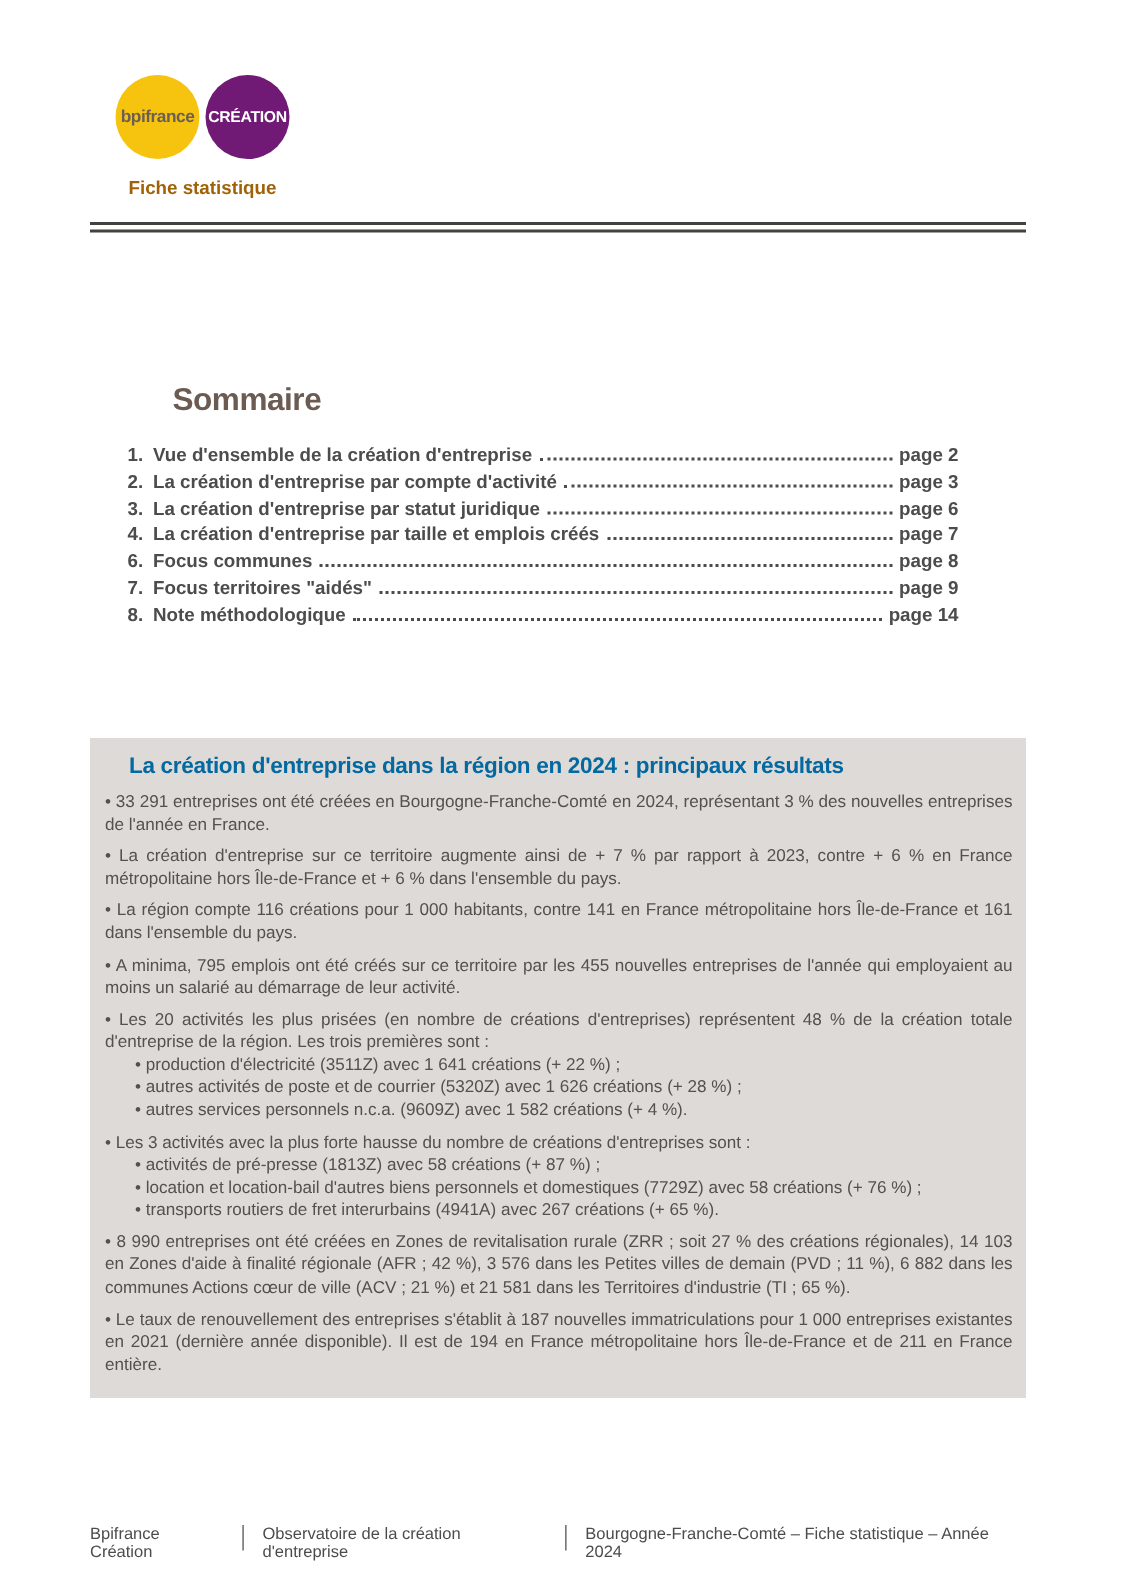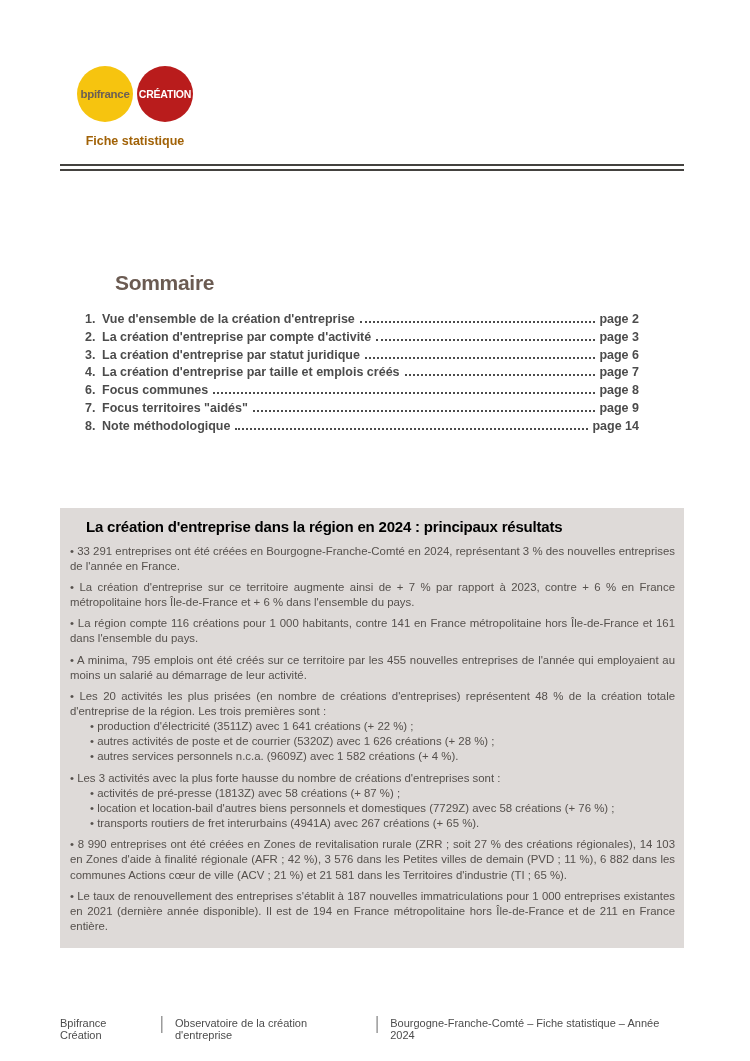--- a/index.html
+++ b/index.html
@@ -1,50 +1,50 @@
 <!DOCTYPE html>
 <html lang="fr"><head>
 <meta charset="utf-8">
 <style>
   html,body{margin:0;padding:0;background:#fff;}
   .page{
     width:744px;height:1061px;box-sizing:border-box;background:#fff;
     font-family:"Liberation Sans",sans-serif;
     display:flex;flex-direction:column;
-    padding:66px 60px 20px 60px;position:relative;overflow:hidden;
+    padding:50px 60px 20px 60px;position:relative;overflow:hidden;
   }
   
   .hdr{display:flex;align-items:flex-start;}
   .brand{width:150px;flex:0 0 150px;text-align:center;}
   .circles{display:flex;justify-content:center;gap:4px;}
   .circle{width:56px;height:56px;border-radius:50%;display:flex;align-items:center;justify-content:center;box-sizing:border-box;}
   .circle.yellow{background:#F6C40F;}
   .circle.yellow span{color:#6B5F55;font-weight:bold;font-size:11.5px;letter-spacing:-0.3px;}
-  .circle.brown{background:#b91c1c;text-align:center;}
+  .circle.brown{background:#701a75;text-align:center;}
   .circle.brown span{color:#fff;font-weight:bold;font-size:10.5px;letter-spacing:-0.2px;}
   .tagline{margin-top:12px;font-weight:bold;font-size:12.5px;color:#a16207;}
   .titles{flex:1;text-align:center;padding-right:30px;}
   .region-title{
     margin:0 0 6px 0;font-size:28px;font-weight:bold;color:#FCC200;
     letter-spacing:-0.5px;line-height:1.05;
   }
   .subtitle{font-size:16px;font-weight:bold;color:#5E564E;line-height:1.15;letter-spacing:-0.2px;}
   .rule{height:3px;border-top:2px solid #44423F;border-bottom:2px solid #44423F;margin-top:16px;}
   
   .sommaire{margin-top:100px;}
   .toc-title{margin:0 0 16px 55px;font-size:21px;font-weight:bold;color:#6B5B52;letter-spacing:-0.3px;}
   .toc{padding:0 45px 0 25px;}
   .toc-row{display:flex;align-items:baseline;font-size:12.5px;font-weight:bold;color:#4C4C4C;line-height:17.8px;}
   .toc-num{width:17px;flex:0 0 17px;}
   .toc-label{white-space:nowrap;}
   .dots{flex:1;border-bottom:2px dotted #4C4C4C;margin:0 4px 3px 5px;min-width:20px;}
   .toc-page{white-space:nowrap;}
   
   .results{margin-top:72px;background:#DEDAD8;padding:8px 9px 14px 10px;}
-  .results-title{margin:2px 0 9px 16px;font-size:15px;font-weight:bold;color:#000000;letter-spacing:-0.2px;}
+  .results-title{margin:2px 0 9px 16px;font-size:15px;font-weight:bold;color:#0369a1;letter-spacing:-0.2px;}
   .bullets p{margin:0;text-align:justify;font-size:11.4px;line-height:1.33;color:#55504C;}
   p.bullet{margin-top:6px;}
   p.bullet::before{content:"• ";}
   p.sub-bullet{margin-left:20px;}
   p.sub-bullet::before{content:"• ";}
   
   .footer{margin-top:auto;font-size:11px;color:#4C4C4C;display:flex;align-items:flex-start;}
   .footer .sep{color:#6b6b6b;padding:0 8px;font-size:14px;line-height:1;}
 </style>
 </head>

